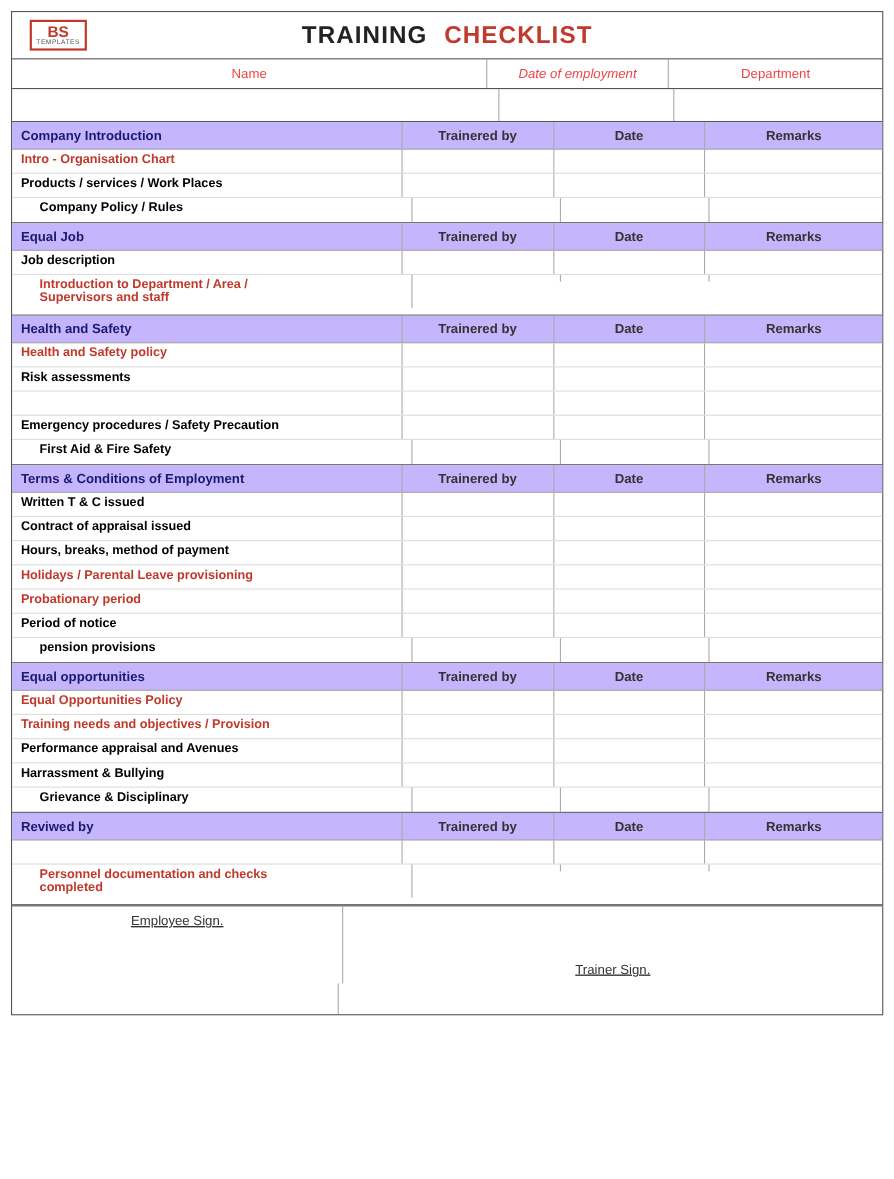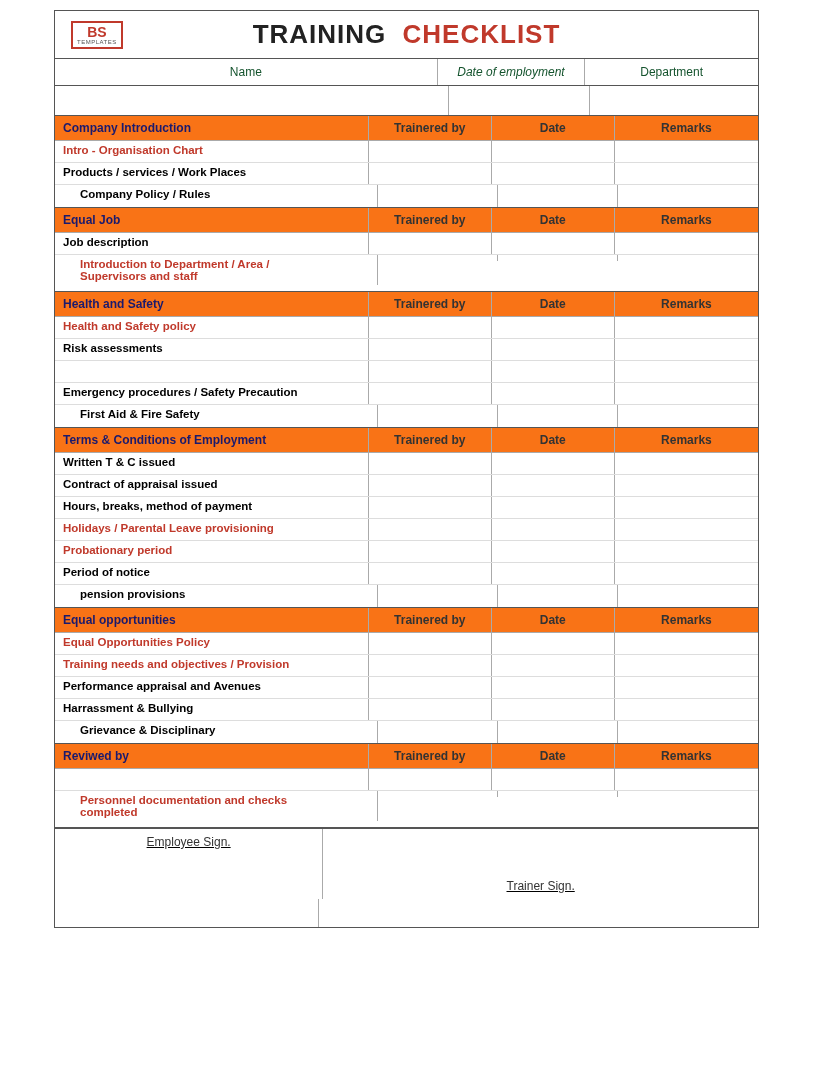--- a/index.html
+++ b/index.html
@@ -6,21 +6,21 @@
     body {
       font-family: Arial, sans-serif;
       font-size: 12px;
       background: #fff;
       width: 813px;
       min-height: 1072px;
       padding: 10px;
     }
     .page {
       border: 1.5px solid #555;
-      width: 705px;
+      width: 793px;
       margin: 0 auto;
     }
     
     .header {
       display: flex;
       align-items: center;
       justify-content: center;
       padding: 8px 16px;
       border-bottom: 1.5px solid #555;
       position: relative;
@@ -41,41 +41,41 @@
       font-weight: bold;
       color: #c0392b;
       line-height: 1;
     }
     .logo-sub {
       font-size: 6px;
       color: #555;
       letter-spacing: 0.5px;
     }
     .title {
-      font-size: 26px;
+      font-size: 22px;
       font-weight: bold;
       letter-spacing: 1px;
     }
     .title-training {
       color: #222;
     }
     .title-checklist {
       color: #c0392b;
       margin-left: 8px;
     }
     
     .info-row {
       display: flex;
       border-bottom: 1.5px solid #555;
     }
     .info-cell {
       padding: 6px 8px;
       border-right: 1px solid #aaa;
       text-align: center;
-      color: #14532d;
+      color: #ef4444;
       font-size: 12px;
     }
     .info-cell:last-child { border-right: none; }
     .info-cell.name { flex: 2.8; }
     .info-cell.date-emp { flex: 1; font-style: italic; }
     .info-cell.dept { flex: 1.2; }
     .info-value-row {
       display: flex;
       border-bottom: 1.5px solid #555;
       height: 30px;
@@ -86,21 +86,21 @@
     }
     .info-value-cell:last-child { border-right: none; }
     .info-value-cell.name { flex: 2.8; }
     .info-value-cell.date-emp { flex: 1; }
     .info-value-cell.dept { flex: 1.2; }
 
     
     .section { border-bottom: 1.5px solid #555; }
     .section-header {
       display: flex;
-      background: #f97316;
+      background: #c4b5fd;
       border-bottom: 1px solid #aaa;
     }
     .section-header-cell {
       padding: 5px 8px;
       font-weight: bold;
       font-size: 12px;
       border-right: 1px solid #aaa;
       text-align: center;
     }
     .section-header-cell:last-child { border-right: none; }

